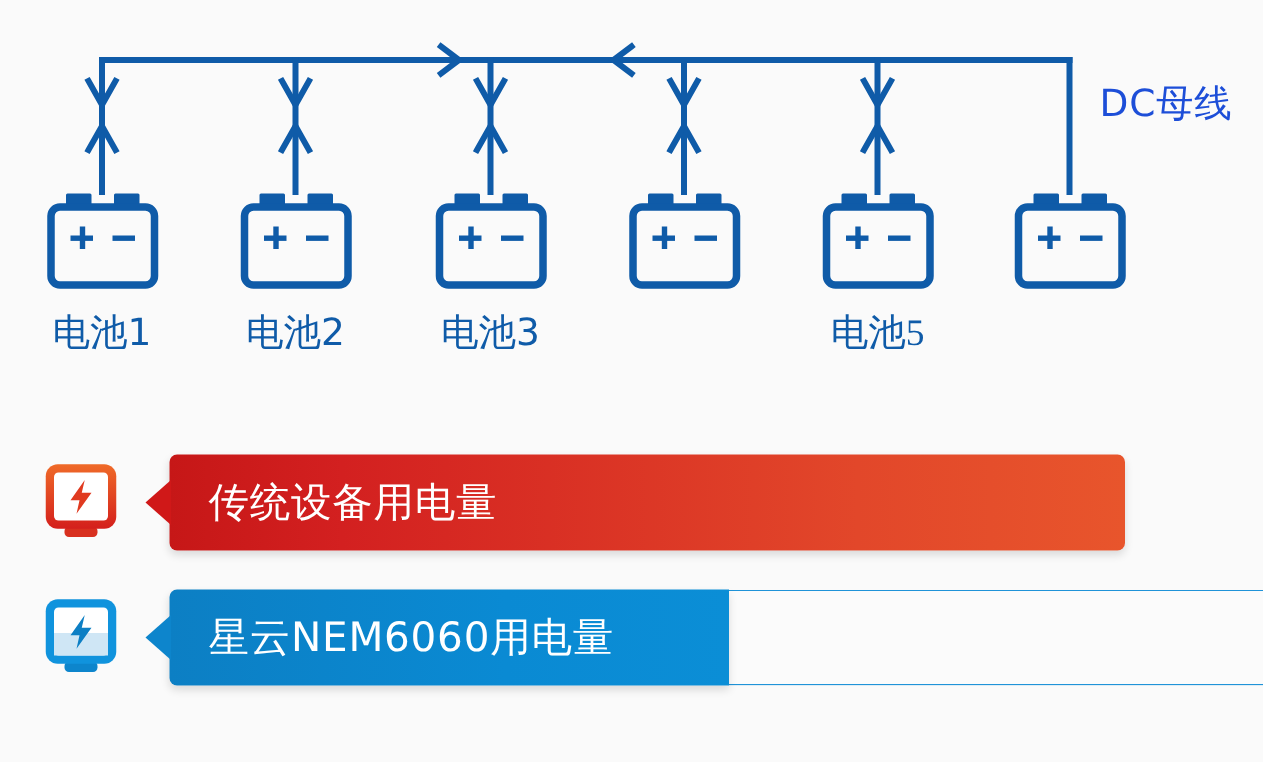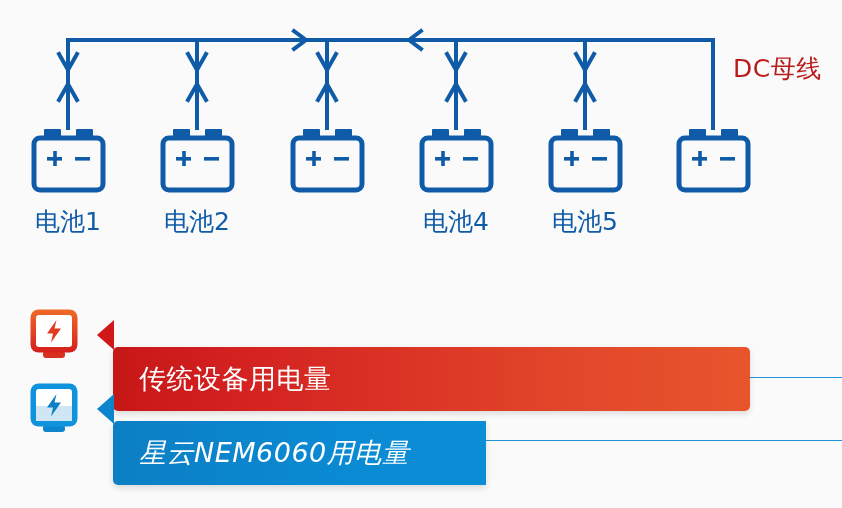--- a/index.html
+++ b/index.html
@@ -25,21 +25,21 @@
     left: 0;
     top: 0;
     width: 842px;
     height: 250px;
   }
   .bus-label {
     position: absolute;
     left: 733px;
     top: 52px;
     font-size: 25px;
-    color: #b91c1c;
+    color: #1d4ed8;
     letter-spacing: 0.5px;
     white-space: nowrap;
   }
   .batt-label {
     position: absolute;
     top: 205px;
     width: 140px;
     text-align: center;
     font-size: 25px;
     color: #0f5ba8;
@@ -53,21 +53,21 @@
     width: 842px;
     height: 210px;
   }
   .bar-row {
     position: absolute;
     left: 0;
     width: 842px;
     height: 90px;
   }
   .bar-row.red { top: 10px; }
-  .bar-row.blue { top: 84px; font-style: italic; }
+  .bar-row.blue { top: 100px; }
 
   .dev-icon {
     position: absolute;
     left: 29px;
     top: 18px;
     width: 50px;
     height: 52px;
   }
   .bar-track {
     position: absolute;
@@ -94,21 +94,20 @@
     left: 16px;
     top: 0;
     height: 64px;
     border-radius: 5px;
     display: flex;
     align-items: center;
     box-sizing: border-box;
     padding-left: 26px;
     z-index: 2;
     box-shadow: 0 3px 6px rgba(0,0,0,0.13);
-    margin-top: 44px;
   }
   .bar-fill.red {
     width: 637px;
     background: linear-gradient(to right, #c61717 0%, #d32020 18%, #e2472a 72%, #e8552c 100%);
   }
   .bar-fill.blue {
     width: 373px;
     background: linear-gradient(to right, #0c7fc4 0%, #0a8ad3 60%, #0b8ed6 100%);
     border-top-right-radius: 0;
     border-bottom-right-radius: 0;
@@ -230,22 +229,22 @@
         </g>
       </g>
     </svg>
 
     
     <div class="bus-label">DC母线</div>
 
     
     <div class="batt-label" style="left:-2px;">电池1</div>
     <div class="batt-label" style="left:127px;text-align:center;">电池2</div>
-    <div class="batt-label" style="left:386px;">电池4</div>
-    <div class="batt-label" style="left:515px;">电池5</div>
+    <div class="batt-label" style="left:257px;">电池3</div>
+    <div class="batt-label" style="left:515px;font-family:Liberation Serif, serif;">电池5</div>
   </div>
 
   <div id="bars">
 
     <div class="bar-row red">
 
       <svg class="dev-icon" viewBox="0 0 50 52">
         <rect x="14" y="43" width="22" height="7" rx="3" fill="#d8301f"></rect>
         <rect x="21" y="37" width="8" height="8" fill="#d8301f"></rect>
         <rect x="1.5" y="1.5" width="47" height="43" rx="8" fill="url(#redGrad)"></rect>

